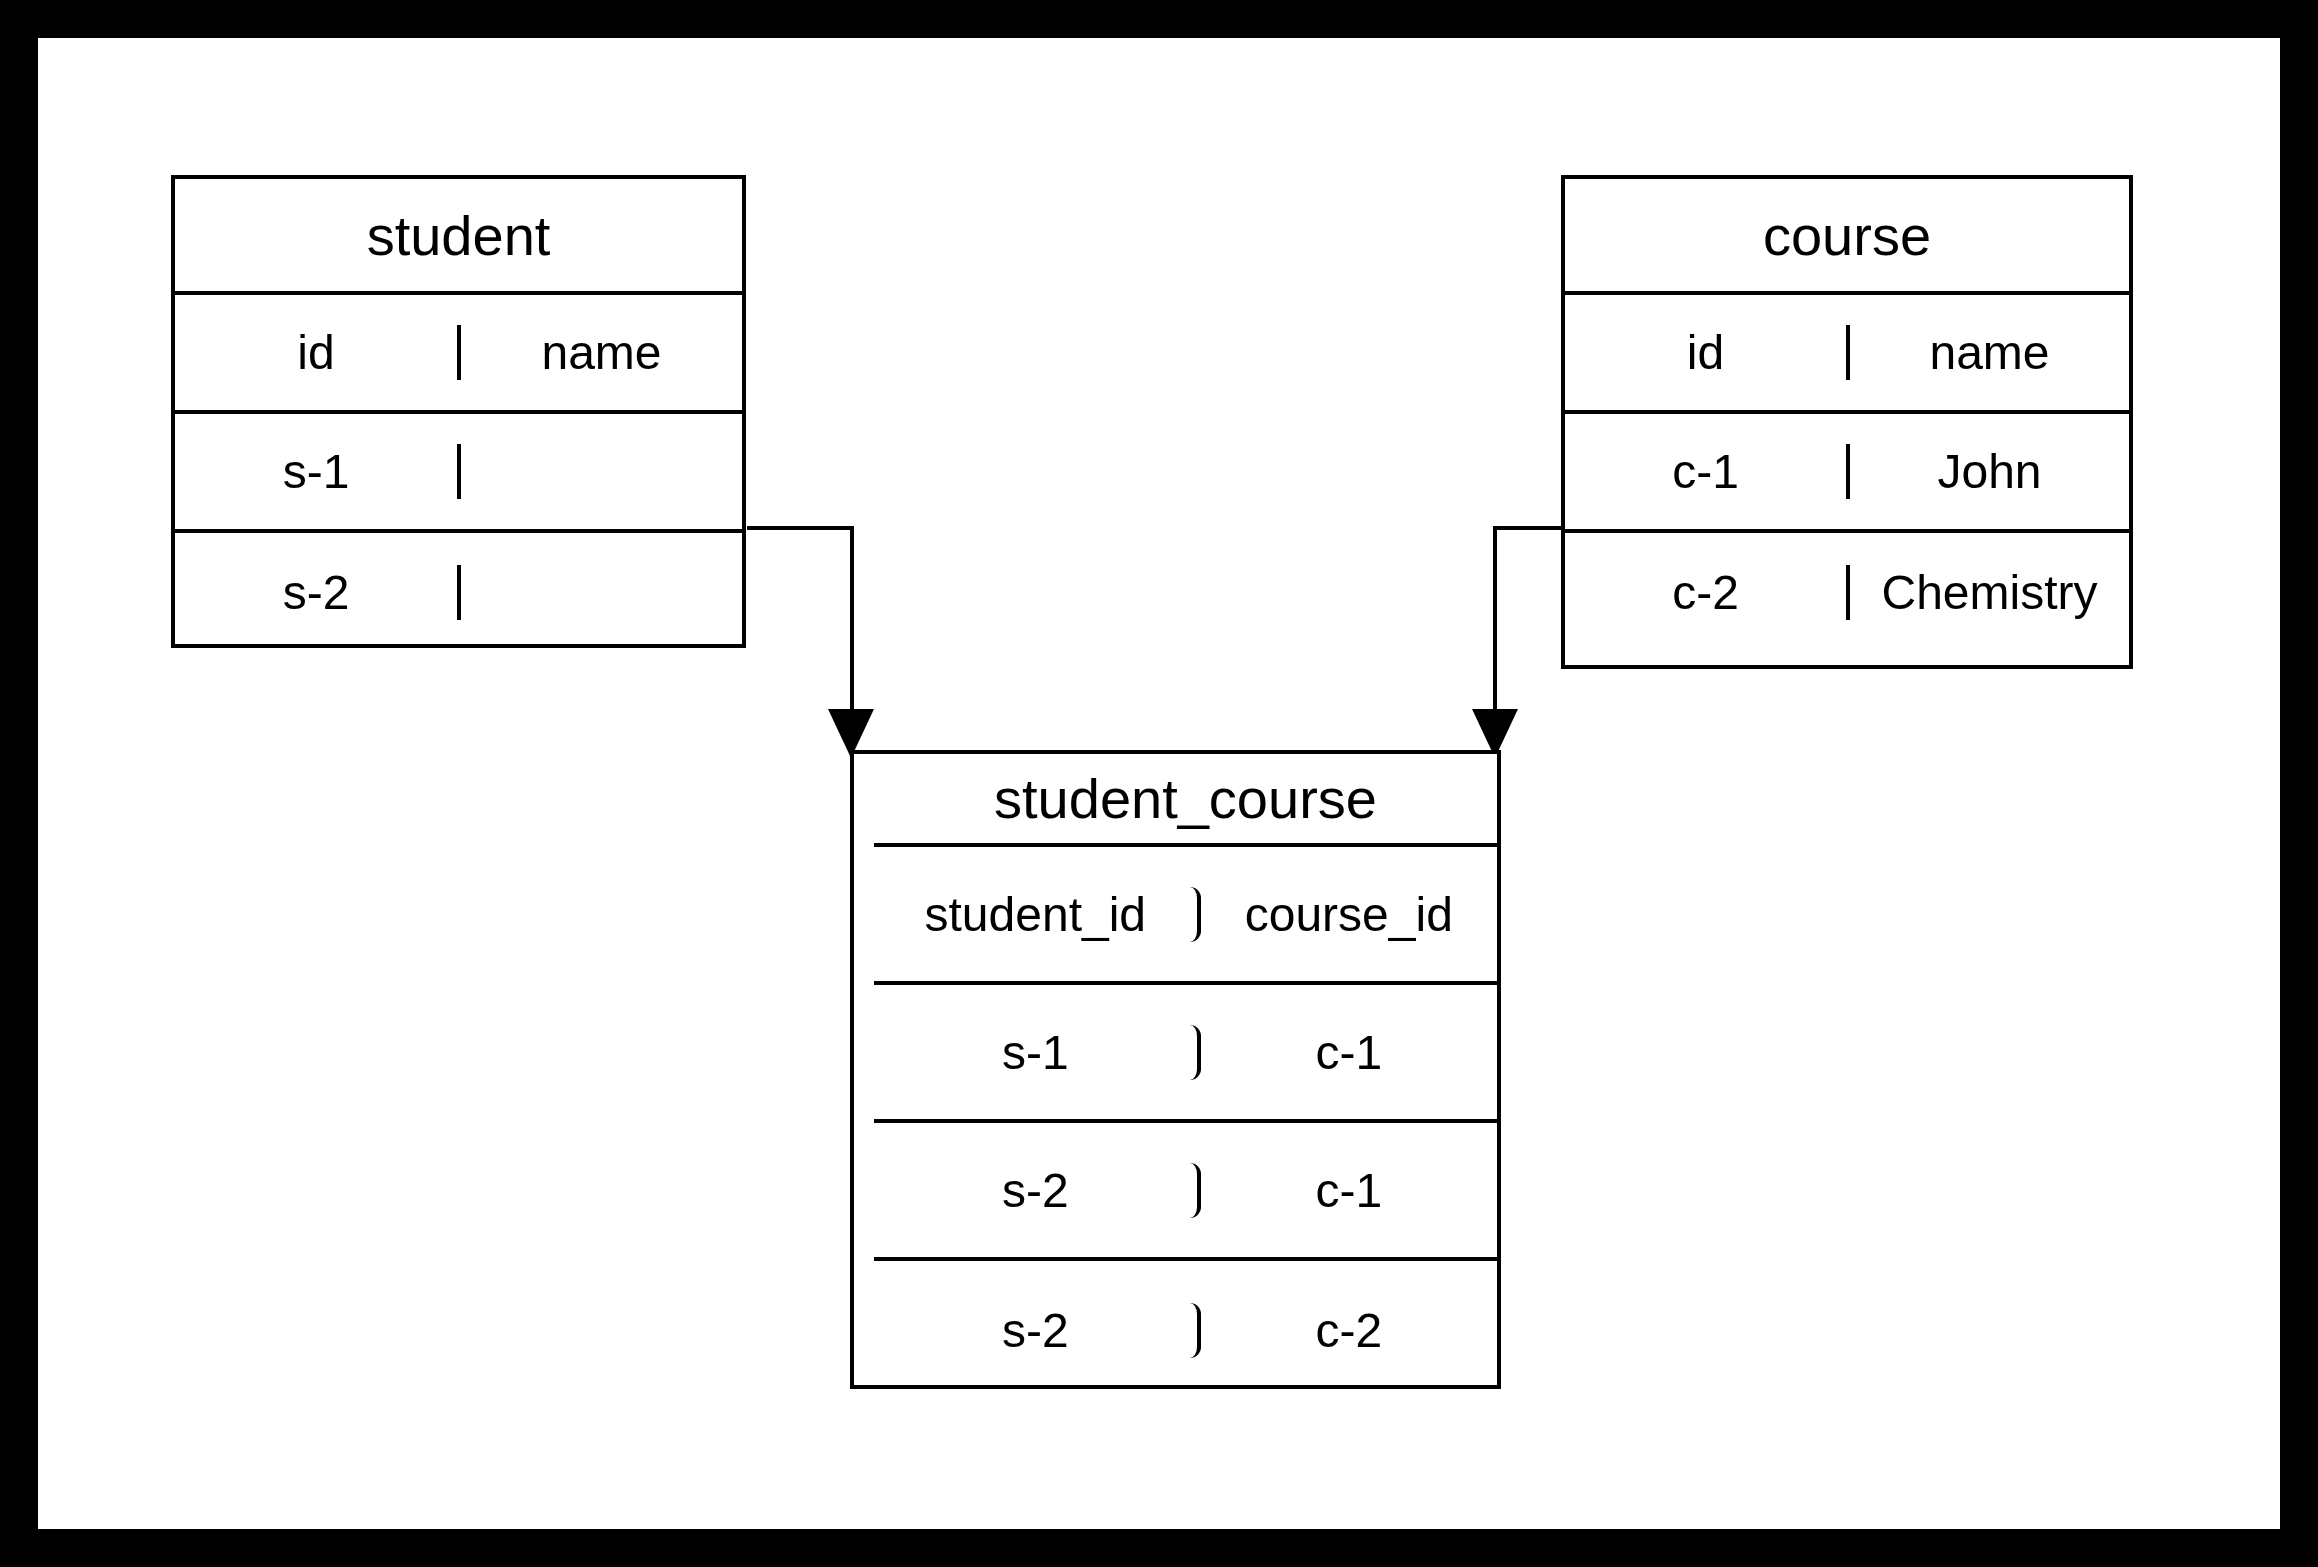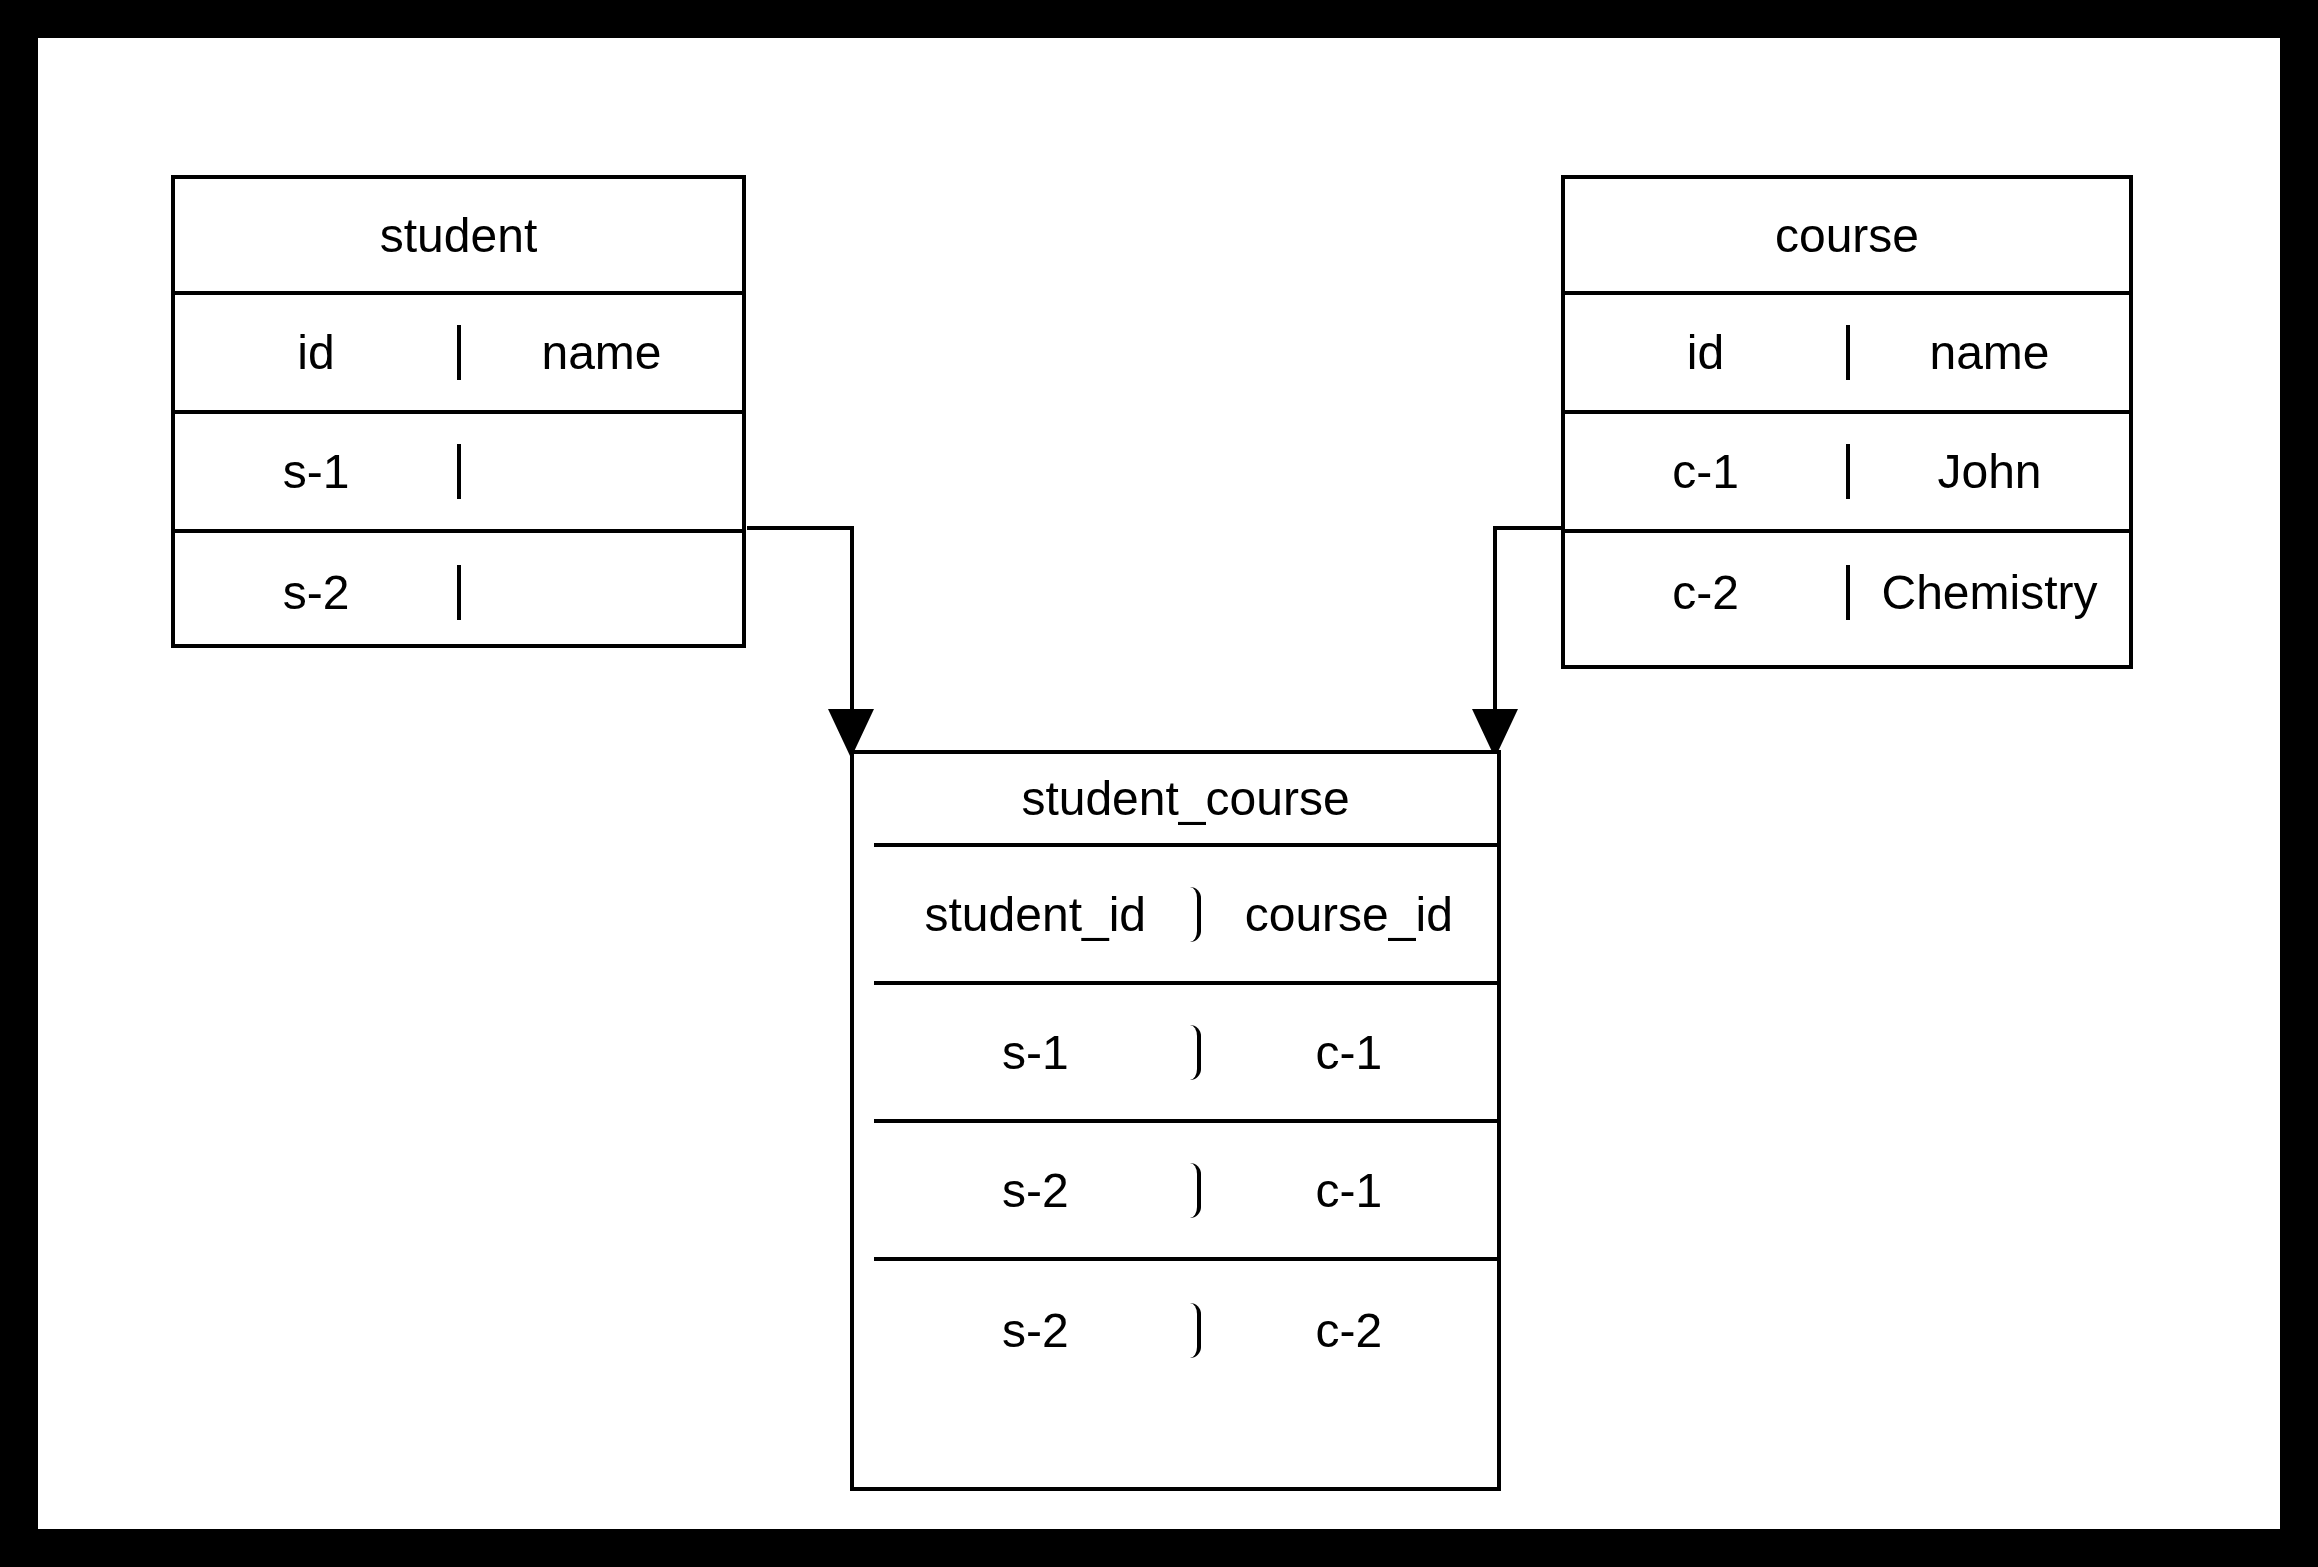--- a/index.html
+++ b/index.html
@@ -30,21 +30,21 @@
     background: #ffffff;
     z-index: 5;
   }
   .er-title {
     box-sizing: border-box;
     height: 116px;
     display: flex;
     align-items: center;
     justify-content: center;
     border-bottom: 4.2px solid #000000;
-    font-size: 48px;
+    font-size: 56px;
     color: #000000;
     white-space: nowrap;
   }
   .er-row {
     box-sizing: border-box;
     display: flex;
     height: 119px;
     border-bottom: 4.2px solid #000000;
     align-items: center;
   }
@@ -65,21 +65,21 @@
   #table-student { left: 133px; top: 137px; width: 575px; height: 473px; }
   #table-student .er-cell.first { width: 286px; }
   #table-student .er-cell.second { width: 281px; }
 
   
   #table-course { left: 1523px; top: 137px; width: 572px; height: 494px; }
   #table-course .er-cell.first { width: 285px; }
   #table-course .er-cell.second { width: 279px; }
 
   
-  #table-student-course { left: 812px; top: 712px; width: 651px; height: 741px; padding-left: 20px; }
+  #table-student-course { left: 812px; top: 712px; width: 651px; height: 639px; padding-left: 20px; }
   #table-student-course .er-title { height: 93px; }
   #table-student-course .er-row { height: 138px; }
   #table-student-course .er-cell.first { width: 337px; border-radius: 11px; }
   #table-student-course .er-cell.second { width: 306px; }
 
   
   .conn-seg {
     position: absolute;
     background: #000000;
     z-index: 2;

